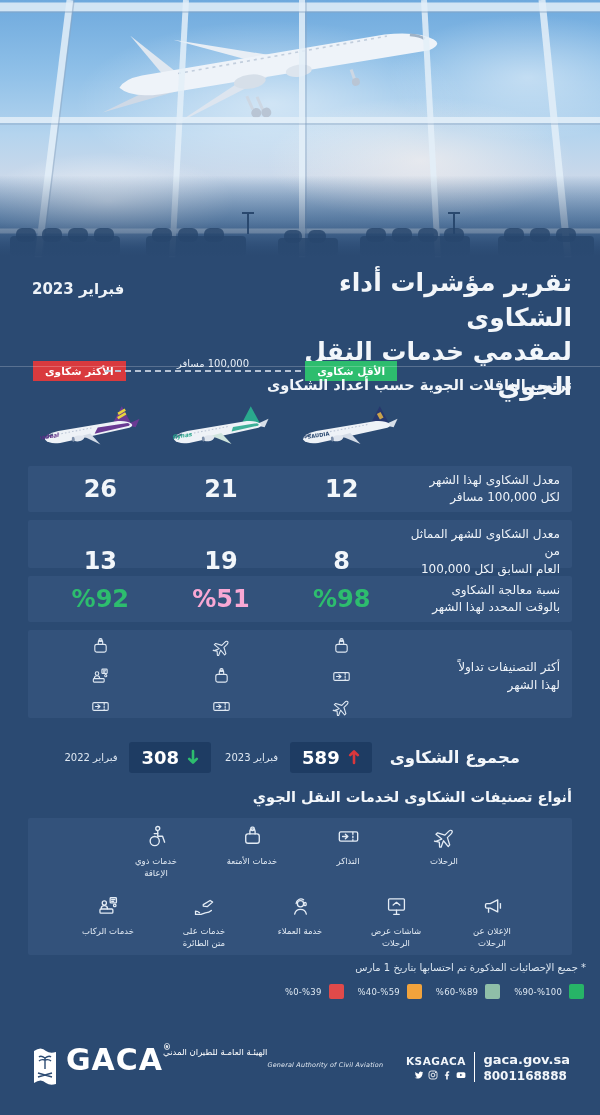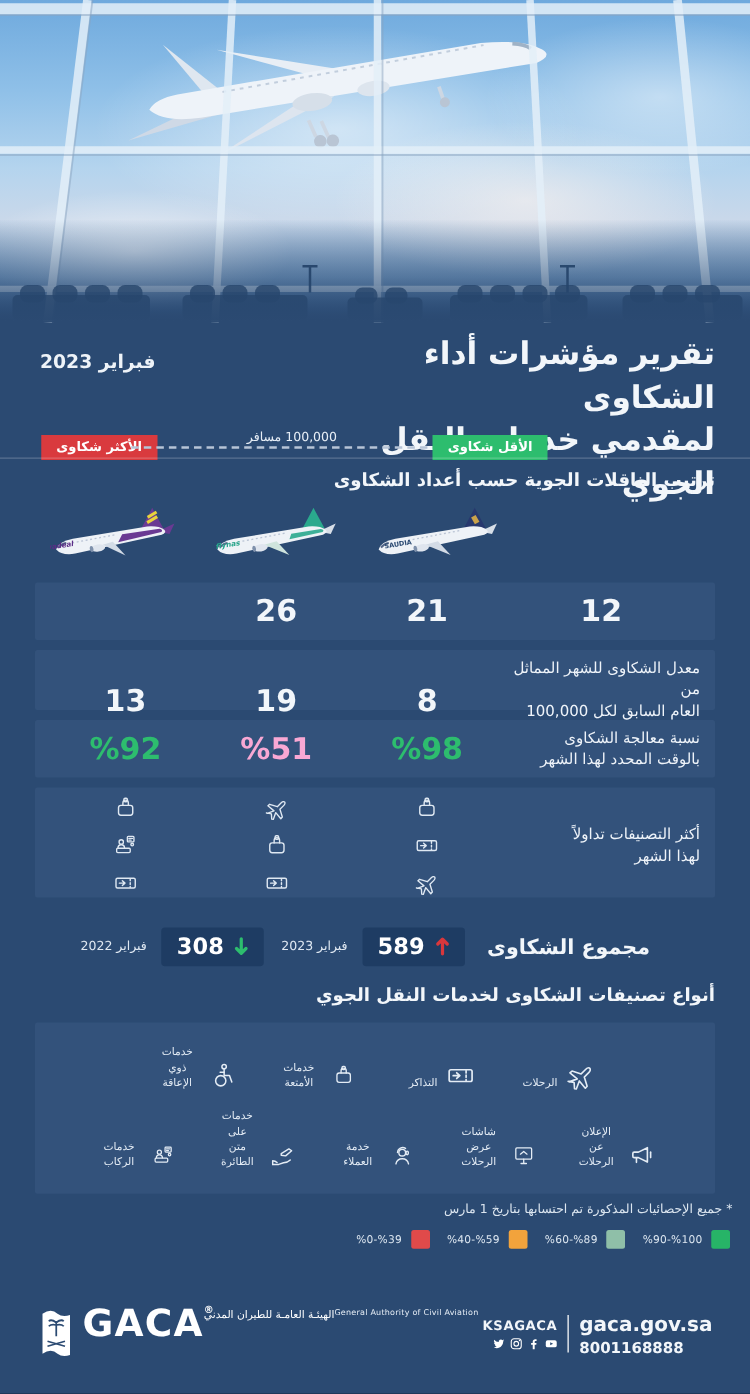--- a/index.html
+++ b/index.html
@@ -25,21 +25,21 @@
   
   .abs { position:absolute; }
   .preline { white-space:pre-line; }
   .rtl { direction:rtl; }
   .ltr { direction:ltr; }
   
   .main-title { position:absolute; top:266px; right:28px; width:330px; text-align:right;
     font-size:25px; font-weight:bold; line-height:1.38; }
   .date { position:absolute; top:280px; left:32px; font-size:15px; font-weight:bold; color:#eef3f8; }
   
-  .scale-row { position:absolute; top:348px; left:33px; width:405px; height:22px;text-decoration:underline; }
+  .scale-row { position:absolute; top:361px; left:33px; width:364px; height:22px;text-decoration:underline; }
   .badge { position:absolute; top:0; height:20px; padding:0 12px; font-size:10.5px; font-weight:bold;
     display:flex; align-items:center; justify-content:center; color:#fff; }
   .badge-most { left:0; }
   .badge-least { right:0; }
   .dash-line { position:absolute; top:9px; left:72px; right:76px; border-top:2px dashed #b7c4d6; }
   .pax-label { position:absolute; top:-14px; left:0; right:0; text-align:center; font-size:10px; color:#e7eef6; }
   .divider { position:absolute; top:366px; left:0; width:600px; height:1px; background:rgba(255,255,255,.22); }
   .sec-title { position:absolute; right:28px; text-align:left; font-size:14.5px; font-weight:bold; }
   
   .grid { display:grid; direction:rtl; grid-template-columns:158px 1fr 1fr 1fr; align-items:center; }
@@ -55,45 +55,45 @@
     display:flex; direction:rtl; align-items:center; justify-content:flex-start; padding-right:52px; gap:12px; }
   .totals-title { font-size:16.5px; font-weight:bold; margin-left:6px; }
   .tot-box { direction:ltr; background:#1e3c63; border-radius:3px; padding:5px 12px; display:flex; align-items:center; gap:8px;
     font-size:18px; font-weight:bold; color:#fff; }
   .tot-box svg { width:12px; height:16px; }
   .tot-label { font-size:10px; color:#dfe8f2; margin-left:2px; }
   
   .cat-box { position:absolute; top:818px; left:28px; width:544px; height:137px; background:#33527b; border-radius:2px;
     display:flex; flex-direction:column; justify-content:center; gap:14px; padding:10px 0; }
   .cat-row { display:flex; direction:rtl; justify-content:center; gap:30px; }
-  .cat-item { width:66px; display:flex; flex-direction:row; align-items:flex-end; gap:6px; }
+  .cat-item { width:66px; display:flex; flex-direction:column; align-items:center; gap:6px; }
   .cat-item svg { width:25px; height:25px; color:#e4ecf5; }
   .cat-label { font-size:8.5px; line-height:1.45; text-align:center; color:#e4ecf5; }
   
   .footnote { position:absolute; top:962px; right:14px; font-size:10px; color:#dce6f0; direction:rtl; }
   .perf-legend { position:absolute; top:984px; right:16px; display:flex; direction:ltr; gap:14px; align-items:center; }
   .leg-item { display:flex; align-items:center; gap:7px; }
   .leg-range { font-size:8.5px; color:#dce6f0; letter-spacing:.2px; }
   .leg-swatch { width:15px; height:15px; border-radius:2px; }
   
   .footer { position:absolute; top:1034px; left:0; width:600px; height:66px; display:flex; align-items:center;
     justify-content:space-between; padding:0 30px; }
   .logo { display:flex; align-items:flex-start; gap:6px; }
   .logo-flag { margin-top:2px; }
   .logo-txt { display:flex; flex-direction:row; align-items:flex-start; }
   .logo-gaca { font-size:30px; font-weight:800; letter-spacing:1px; line-height:1; color:#fff; position:relative; }
   .logo-gaca sup { font-size:8px; position:absolute; top:-1px; }
   .logo-ar { font-size:8.5px; color:#fff; margin-top:2px; direction:rtl; letter-spacing:.5px; }
-  .logo-en { font-size:6.4px; color:#e6edf5; margin-top:1px; letter-spacing:.2px; }
+  .logo-en { font-size:6.4px; color:#e6edf5; margin-top:16px; letter-spacing:.2px;font-style:italic; }
   .contact { display:flex; align-items:center; gap:8px; }
   .contact-col-l { display:flex; flex-direction:column; align-items:flex-end; gap:3px; }
   .contact-col-r { display:flex; flex-direction:column; align-items:flex-start; gap:2px; }
   .contact-sep { width:1.5px; height:30px; background:#fff; }
   .handle { font-size:10.5px; font-weight:bold; letter-spacing:.5px; }
-  .website { font-size:16px; font-weight:bold; }
+  .website { font-size:13px; font-weight:bold; }
   .phone { font-size:12px; font-weight:bold; }
   .social { display:flex; gap:4px; align-items:center; }
   .social svg { width:10px; height:10px; color:#fff; }
 </style>
 </head>
 <body>
 
 <svg width="0" height="0" style="position:absolute">
   <defs>
     <symbol id="i-baggage" viewBox="0 0 24 24" fill="none" stroke="currentColor" stroke-width="1.3" stroke-linecap="round" stroke-linejoin="round">
@@ -313,20 +313,22 @@
           <polygon points="40,28 56,39 48,27" fill="#d3dbe6"></polygon>
           <ellipse cx="36" cy="30" rx="5.5" ry="2.8" fill="#dfe5ee"></ellipse>
           <ellipse cx="31" cy="30" rx="1.4" ry="2.4" fill="#7e90ab"></ellipse>
           <text x="18" y="25.5" font-size="5.5" font-weight="bold" font-style="italic" fill="#5b2d87">flyadeal</text>
         </g>
       </svg>
     </div>
   </div>
 
   <div class="grid stat-row abs" style="top:466px; height:46px;">
+    <div class="stat-label preline">معدل الشكاوى لهذا الشهر
+لكل 100,000 مسافر</div>
     <div class="stat-val">12</div>
     <div class="stat-val">21</div>
     <div class="stat-val">26</div>
   </div>
 
   <div class="grid stat-row abs" style="top:520px; height:48px;">
     <div class="stat-label preline">معدل الشكاوى للشهر المماثل من
 العام السابق لكل 100,000 مسافر</div>
     <div class="stat-val">8</div>
     <div class="stat-val">19</div>

